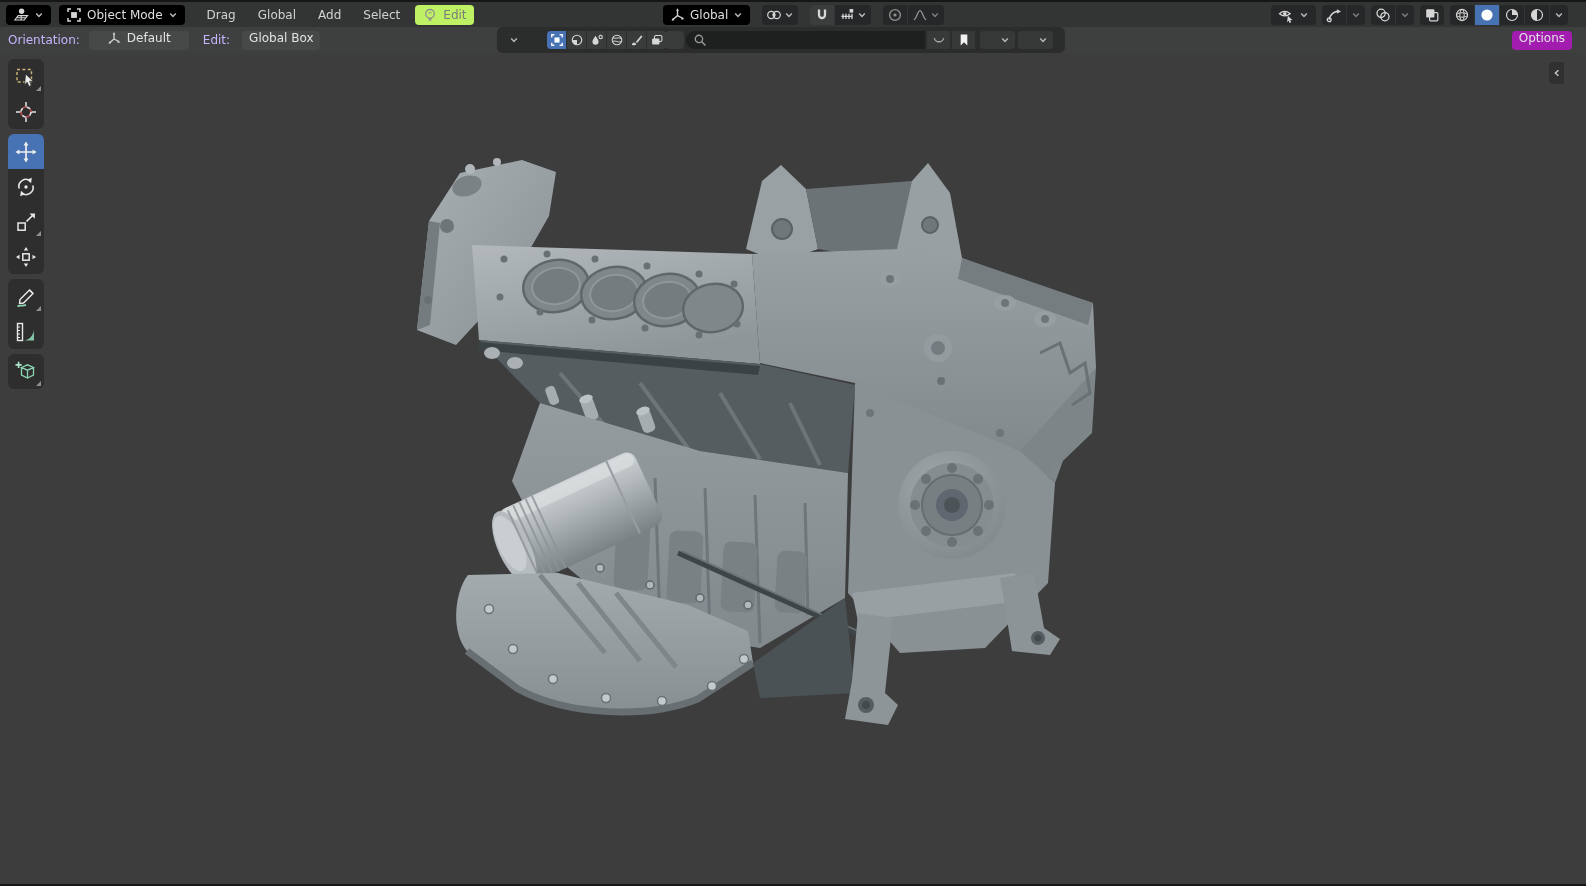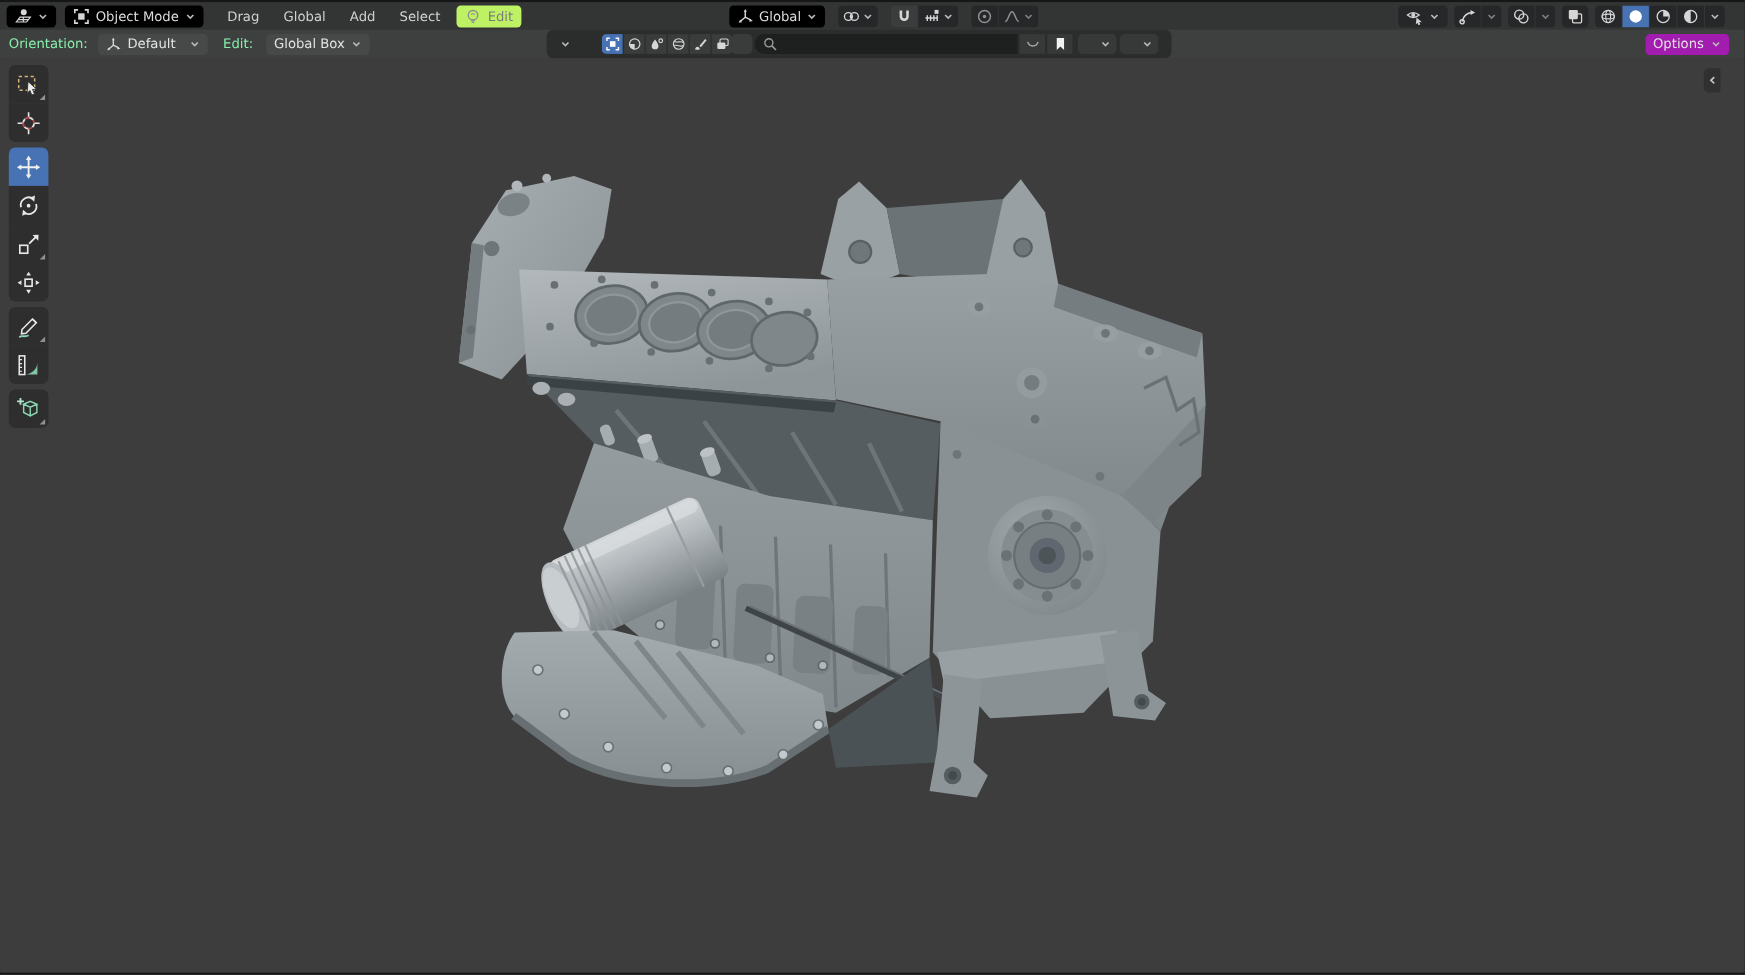--- a/index.html
+++ b/index.html
@@ -34,25 +34,25 @@
   .seg.raised { background:#3b3c3c; }
   .seg.active { background:#4772b3; }
   .mid-cluster { position:absolute; left:663px; top:2px; height:21px; display:flex; align-items:center; gap:12px; }
   .right-cluster { position:absolute; right:18px; top:2px; height:21px; display:flex; align-items:center; gap:6px; }
 
   
   .row2 {
     position:absolute; left:0; top:27px; width:1586px; height:26px;
     background:#3e3f3f; display:flex; align-items:center;
   }
-  .label { color:#86efac; font-size:12px; }
+  .label { color:#c4b5fd; font-size:12px; }
   .pill2 {
     display:inline-flex; align-items:center; gap:6px; height:19px;
     padding:0 7px; background:#474848; border-radius:4px;
-    color:#e2e2e2; font-size:12px; white-space:nowrap;
+    color:#e2e2e2; font-size:12px; white-space:nowrap;flex-direction:column;
   }
   .inset {
     position:absolute; left:497px; top:27px; width:568px; height:26px;
     background:#2b2c2c; border-radius:6px;
   }
   .inset > * { position:absolute; top:4px; }
   .mini { width:19px; height:18px; display:flex; align-items:center; justify-content:center; background:#3a3b3b; }
   .mini + .mini { margin-left:1px; }
   .mini.active { background:#4772b3; }
   .search {

